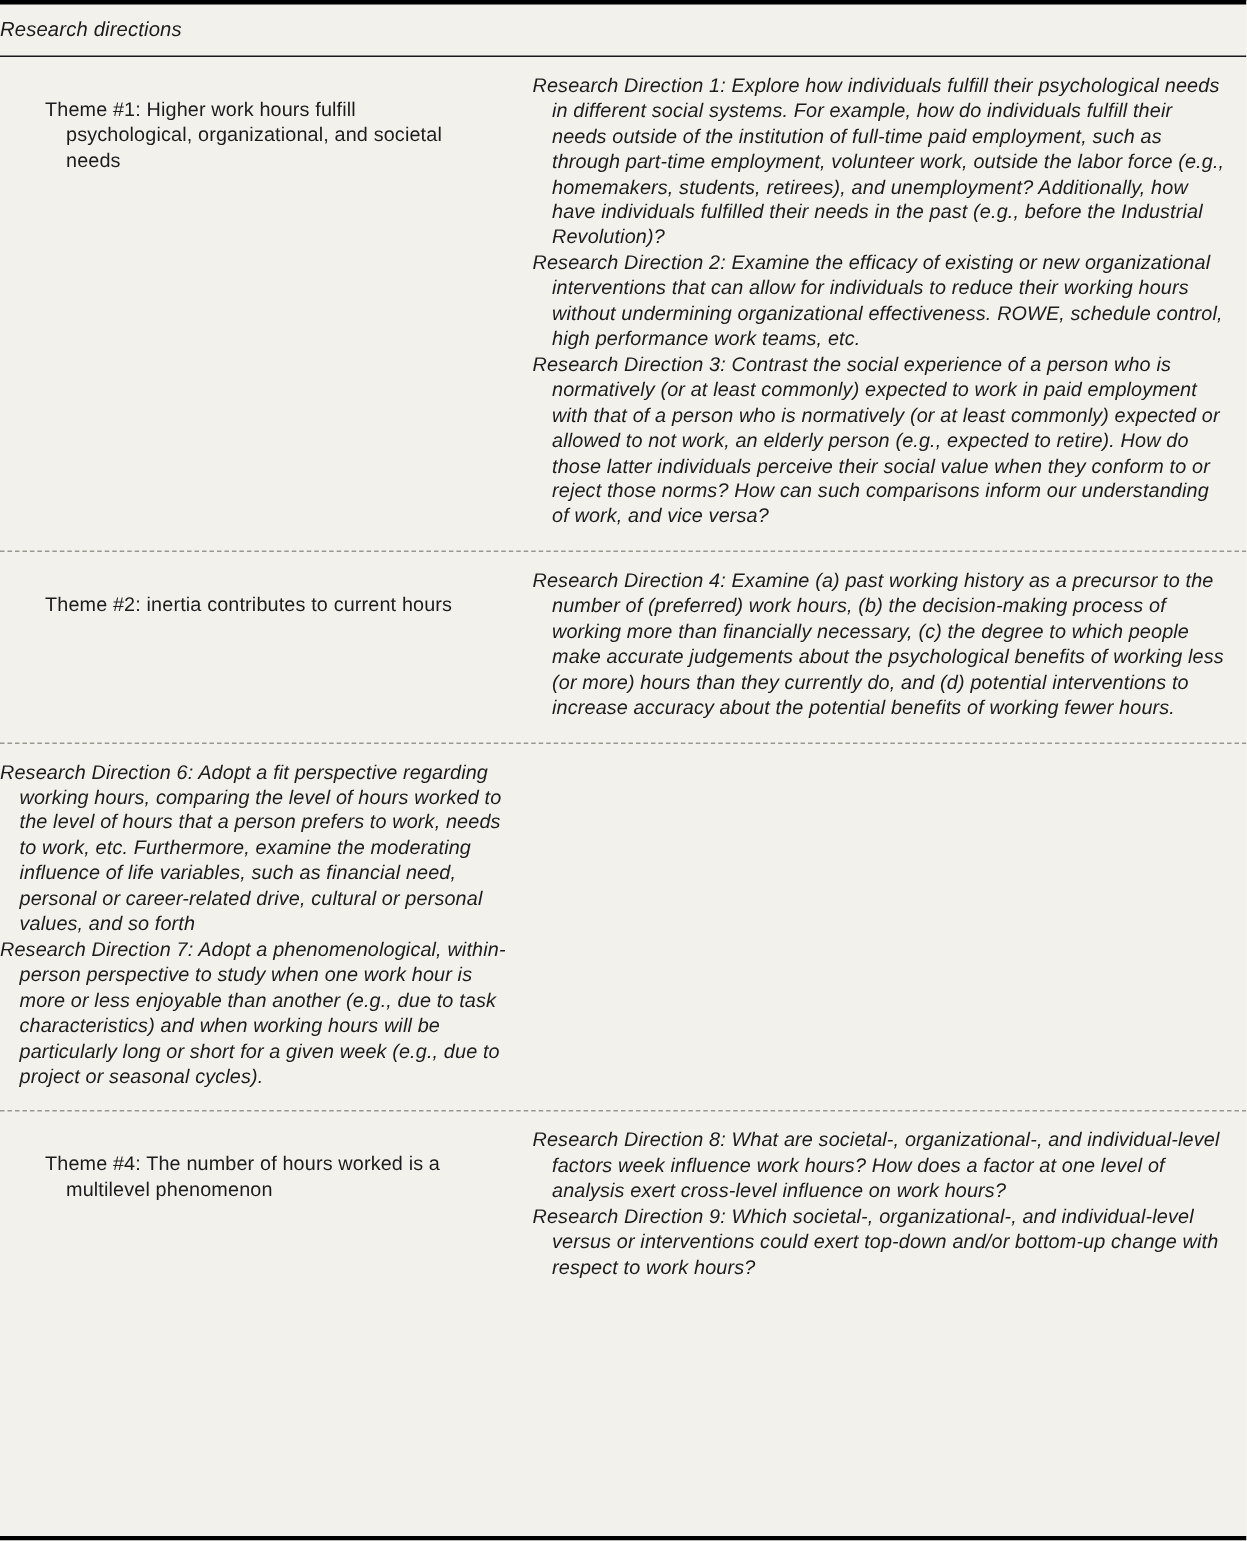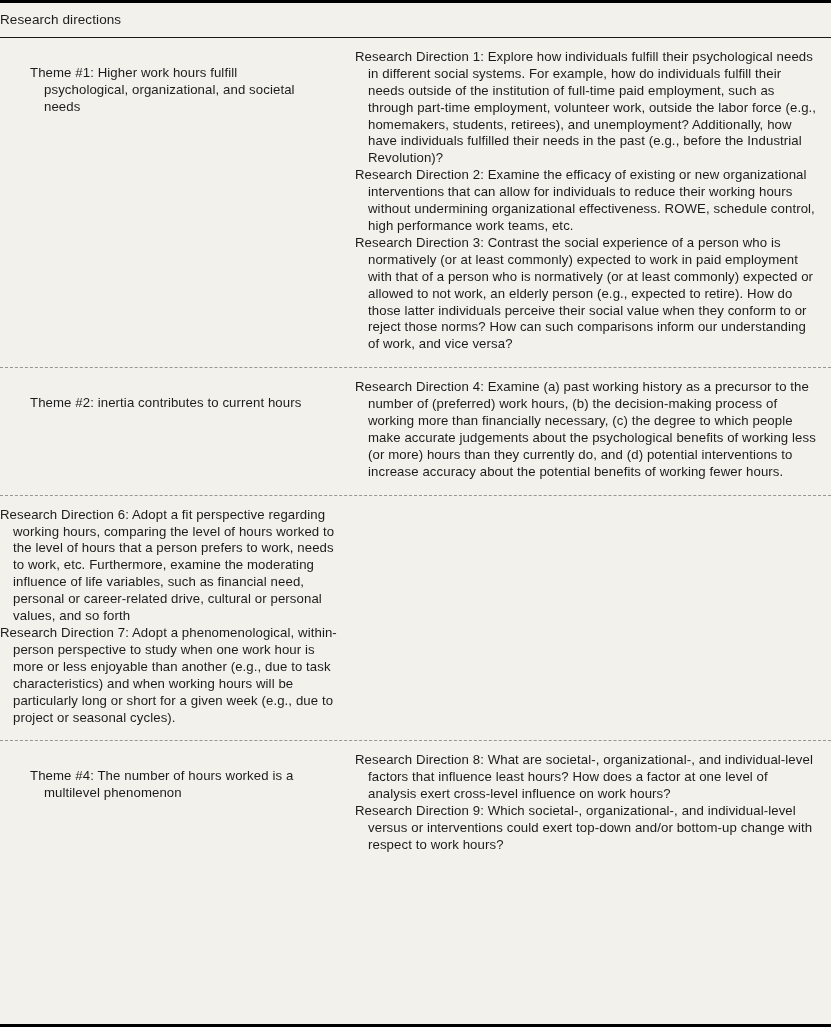--- a/index.html
+++ b/index.html
@@ -34,20 +34,21 @@
       box-sizing: border-box;
       font-size: 13.2px;
       line-height: 16.9px;
       letter-spacing: 0.1px;
     }
     .theme-cell {
       padding: 11px 18px 14px 14px;
     }
     .dirs-cell {
       padding: 11px 12px 14px 0;
+      font-style: italic;
     }
     .body-row + .body-row {
       border-top: 1px dashed #9a978f;
     }
     .hang-theme {
       padding-left: 14px;
       text-indent: -14px;
       margin: 16px;
     }
     .hang-dir {
@@ -90,18 +91,18 @@
       <p class="hang-dir">Research Direction 6: Adopt a fit perspective regarding working hours, comparing the level of hours worked to the level of hours that a person prefers to work, needs to work, etc. Furthermore, examine the moderating influence of life variables, such as financial need, personal or career-related drive, cultural or personal values, and so forth</p>
       <p class="hang-dir">Research Direction 7: Adopt a phenomenological, within-person perspective to study when one work hour is more or less enjoyable than another (e.g., due to task characteristics) and when working hours will be particularly long or short for a given week (e.g., due to project or seasonal cycles).</p>
     </div>
   </div>
 
   <div class="row body-row">
     <div class="cell theme-cell">
       <p class="hang-theme">Theme #4: The number of hours worked is a multilevel phenomenon</p>
     </div>
     <div class="cell dirs-cell">
-      <p class="hang-dir">Research Direction 8: What are societal-, organizational-, and individual-level factors that influence least hours? How does a factor at one level of analysis exert cross-level influence on work hours?</p>
+      <p class="hang-dir">Research Direction 8: What are societal-, organizational-, and individual-level factors week influence work hours? How does a factor at one level of analysis exert cross-level influence on work hours?</p>
       <p class="hang-dir">Research Direction 9: Which societal-, organizational-, and individual-level versus or interventions could exert top-down and/or bottom-up change with respect to work hours?</p>
     </div>
   </div>
 
 </div>
 
 </body></html>

